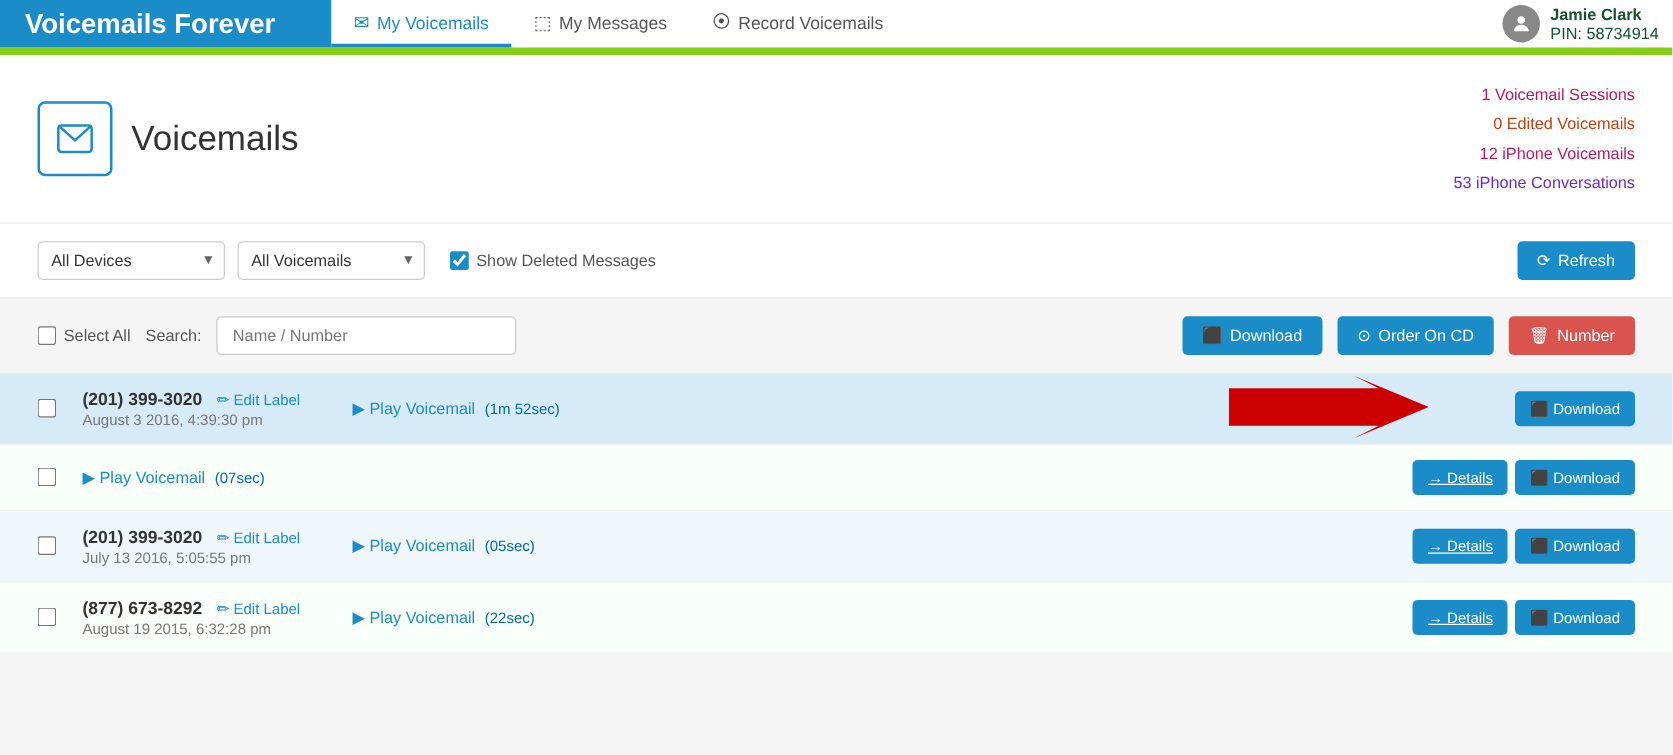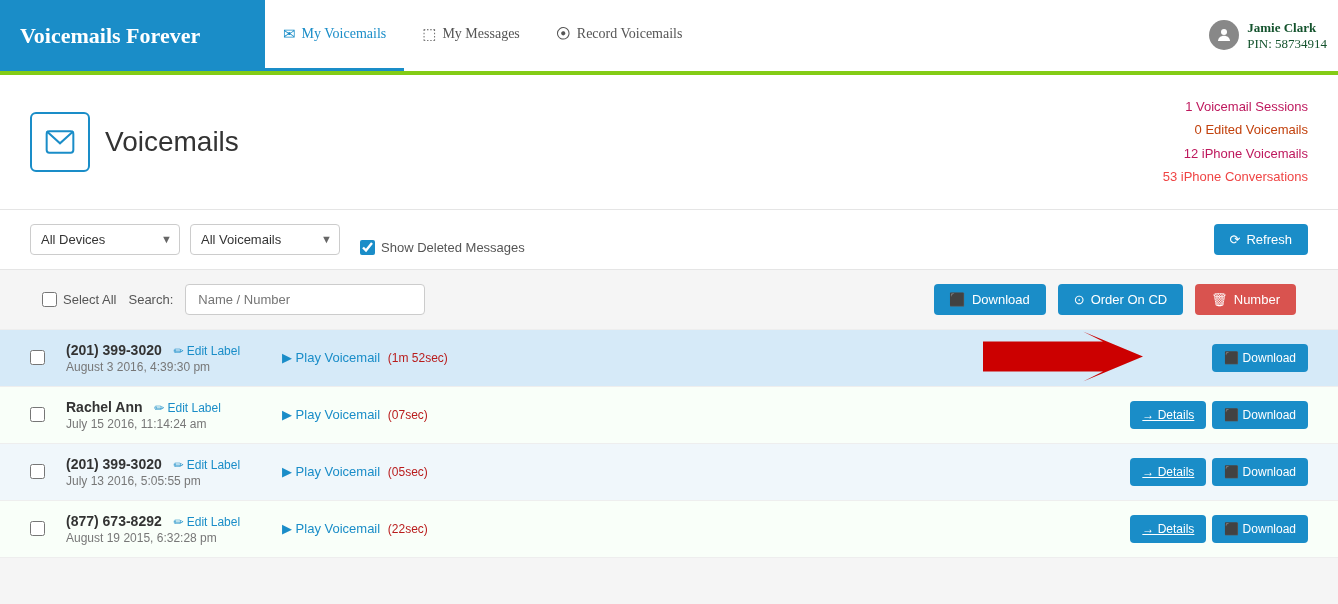--- a/index.html
+++ b/index.html
@@ -1,48 +1,48 @@
 <!DOCTYPE html>
 <html><head>
   <meta charset="utf-8">
   <style>
     * { box-sizing: border-box; margin: 0; padding: 0; }
     body { font-family: Arial, sans-serif; font-size: 13px; background: #f5f5f5; }
 
     
-    .header { display: flex; align-items: center; background: #fff; border-bottom: 4px solid #84cc16; height: 75px; font-family: Liberation Serif, serif; }
+    .header { display: flex; align-items: center; background: #fff; border-bottom: 6px solid #84cc16; height: 44px; }
     .brand { background: #1a8dc8; color: #fff; font-size: 22px; font-weight: bold; padding: 0 20px; height: 100%; display: flex; align-items: center; min-width: 265px; }
     .nav { display: flex; align-items: center; height: 100%; flex: 1; }
     .nav-item { display: flex; align-items: center; padding: 0 18px; height: 100%; color: #555; font-size: 14px; cursor: pointer; border-bottom: 3px solid transparent; gap: 6px; }
     .nav-item.active { border-bottom: 3px solid #1a8dc8; color: #1a8dc8; }
     .nav-icon { font-size: 15px; }
     .user-section { display: flex; align-items: flex-start; gap: 8px; padding-right: 11px; color: #14532d; font-size: 13px; }
     .user-avatar { width: 30px; height: 30px; background: #888; border-radius: 50%; display: flex; align-items: center; justify-content: center; color: #fff; font-size: 14px; }
 
     
     .page-header { background: #fff; padding: 20px 30px; border-bottom: 1px solid #e5e5e5; display: flex; align-items: center; justify-content: space-between; }
     .page-header-left { display: flex; align-items: center; gap: 15px; }
     .mail-icon-box { width: 60px; height: 60px; border: 2px solid #1a8dc8; border-radius: 6px; display: flex; align-items: center; justify-content: center; }
     .mail-icon-box svg { width: 32px; height: 32px; }
     .page-title { font-size: 28px; font-weight: 300; color: #333; }
     .page-header-right { text-align: right; font-size: 13px; line-height: 1.8; }
     .stat-link { color: #be185d; cursor: pointer; display: block; }
     .stat-link.orange { color: #c2410c; }
-    .stat-text { color: #ef4444; display: block; }
-
-    
-    .toolbar { background: #fff; padding: 14px 30px; border-bottom: 1px solid #e5e5e5; display: flex; align-items: flex-end; gap: 10px; }
+    .stat-text { color: #6d28d9; display: block; }
+
+    
+    .toolbar { background: #fff; padding: 14px 30px; border-bottom: 1px solid #e5e5e5; display: flex; align-items: center; gap: 10px; }
     .select-wrapper { position: relative; display: inline-block; }
     .select-wrapper select { appearance: none; -webkit-appearance: none; border: 1px solid #ccc; border-radius: 4px; padding: 7px 30px 7px 10px; font-size: 13px; color: #333; background: #fff; cursor: pointer; min-width: 150px; }
     .select-arrow { position: absolute; right: 8px; top: 50%; transform: translateY(-50%); pointer-events: none; color: #666; font-size: 11px; }
     .checkbox-label { display: flex; align-items: center; gap: 6px; color: #555; font-size: 13px; margin-left: 10px; cursor: pointer; }
     .checkbox-label input { width: 15px; height: 15px; accent-color: #1a8dc8; }
     .spacer { flex: 1; }
     .btn-refresh { background: #1a8dc8; color: #fff; border: none; border-radius: 4px; padding: 8px 16px; font-size: 13px; cursor: pointer; display: flex; align-items: center; gap: 6px; }
-    .table-controls { padding: 14px 42px; display: flex; align-items: center; gap: 12px; border-bottom: 1px solid #eee; }
+    .table-controls { padding: 14px 30px; display: flex; align-items: center; gap: 12px; border-bottom: 1px solid #eee; }
     .select-all-cb { display: flex; align-items: center; gap: 6px; color: #555; font-size: 13px; cursor: pointer; }
     .select-all-cb input { width: 15px; height: 15px; }
     .search-label { color: #555; font-size: 13px; }
     .search-input { border: 1px solid #ccc; border-radius: 4px; padding: 7px 12px; font-size: 13px; width: 240px; color: #999; }
     .btn-download-all { background: #1a8dc8; color: #fff; border: none; border-radius: 4px; padding: 8px 16px; font-size: 13px; cursor: pointer; display: flex; align-items: center; gap: 6px; }
     .btn-order { background: #1a8dc8; color: #fff; border: none; border-radius: 4px; padding: 8px 16px; font-size: 13px; cursor: pointer; display: flex; align-items: center; gap: 6px; }
     .btn-delete { background: #d9534f; color: #fff; border: none; border-radius: 4px; padding: 8px 16px; font-size: 13px; cursor: pointer; display: flex; align-items: center; gap: 6px; }
 
     
     .vm-row { display: flex; align-items: center; padding: 12px 30px; border-bottom: 1px solid #eee; gap: 16px; position: relative; }
@@ -50,21 +50,21 @@
     .vm-row:nth-child(even) { background: #f9fff9; }
     .vm-row.highlighted { background: #d6eaf8; }
     .vm-cb { width: 20px; display: flex; align-items: center; }
     .vm-cb input { width: 15px; height: 15px; }
     .vm-info { min-width: 200px; }
     .vm-name { font-size: 14px; font-weight: 600; color: #333; }
     .vm-date { font-size: 12px; color: #777; margin-top: 2px; }
     .edit-label { color: #1a8dc8; font-size: 12px; cursor: pointer; margin-left: 8px; }
     .vm-play { flex: 1; }
     .play-link { color: #1a8dc8; font-size: 13px; cursor: pointer; text-decoration: none; }
-    .play-duration { color: #b91c1c; font-size: 12px; margin-left: 4px; }
+    .play-duration { color: #0369a1; font-size: 12px; margin-left: 4px; }
     .vm-actions { display: flex; gap: 6px; align-items: center; }
     .btn-details { background: #1a8dc8; color: #fff; border: none; border-radius: 4px; padding: 7px 12px; font-size: 12px; cursor: pointer; display: flex; align-items: center; gap: 4px; text-decoration: underline; }
     .btn-dl { background: #1a8dc8; color: #ffffff; border: none; border-radius: 4px; padding: 7px 12px; font-size: 12px; cursor: pointer; display: flex; align-items: center; gap: 4px; }
   </style>
 </head>
 <body>
 
 <div class="header">
   <div class="brand">
     <span>Voicemails Forever</span>
@@ -189,25 +189,20 @@
       <div style="position:absolute; right:195px; top:50%; transform:translateY(-50%); pointer-events:none; z-index:10;">
         <svg width="160" height="50" viewBox="0 0 160 50">
           <polygon points="0,10 120,10 100,0 160,25 100,50 120,40 0,40" fill="#cc0000"></polygon>
         </svg>
       </div>
   </div>
     <div class="vm-row" style="position: relative;">
     <div class="vm-cb">
       <input type="checkbox" style="">
     </div>
-    <div class="vm-info">
-      <span class="vm-name">Rachel Ann</span>
-      <a class="edit-label">✏ Edit Label</a>
-      <div class="vm-date">July 15 2016, 11:14:24 am</div>
-    </div>
     <div class="vm-play">
       <a class="play-link">▶ Play Voicemail</a>
       <span class="play-duration">(07sec)</span>
     </div>
     <div class="vm-actions">
       <button class="btn-details">→ Details</button>
         <button class="btn-dl">⬛ Download</button>
     </div>
 
   </div>

